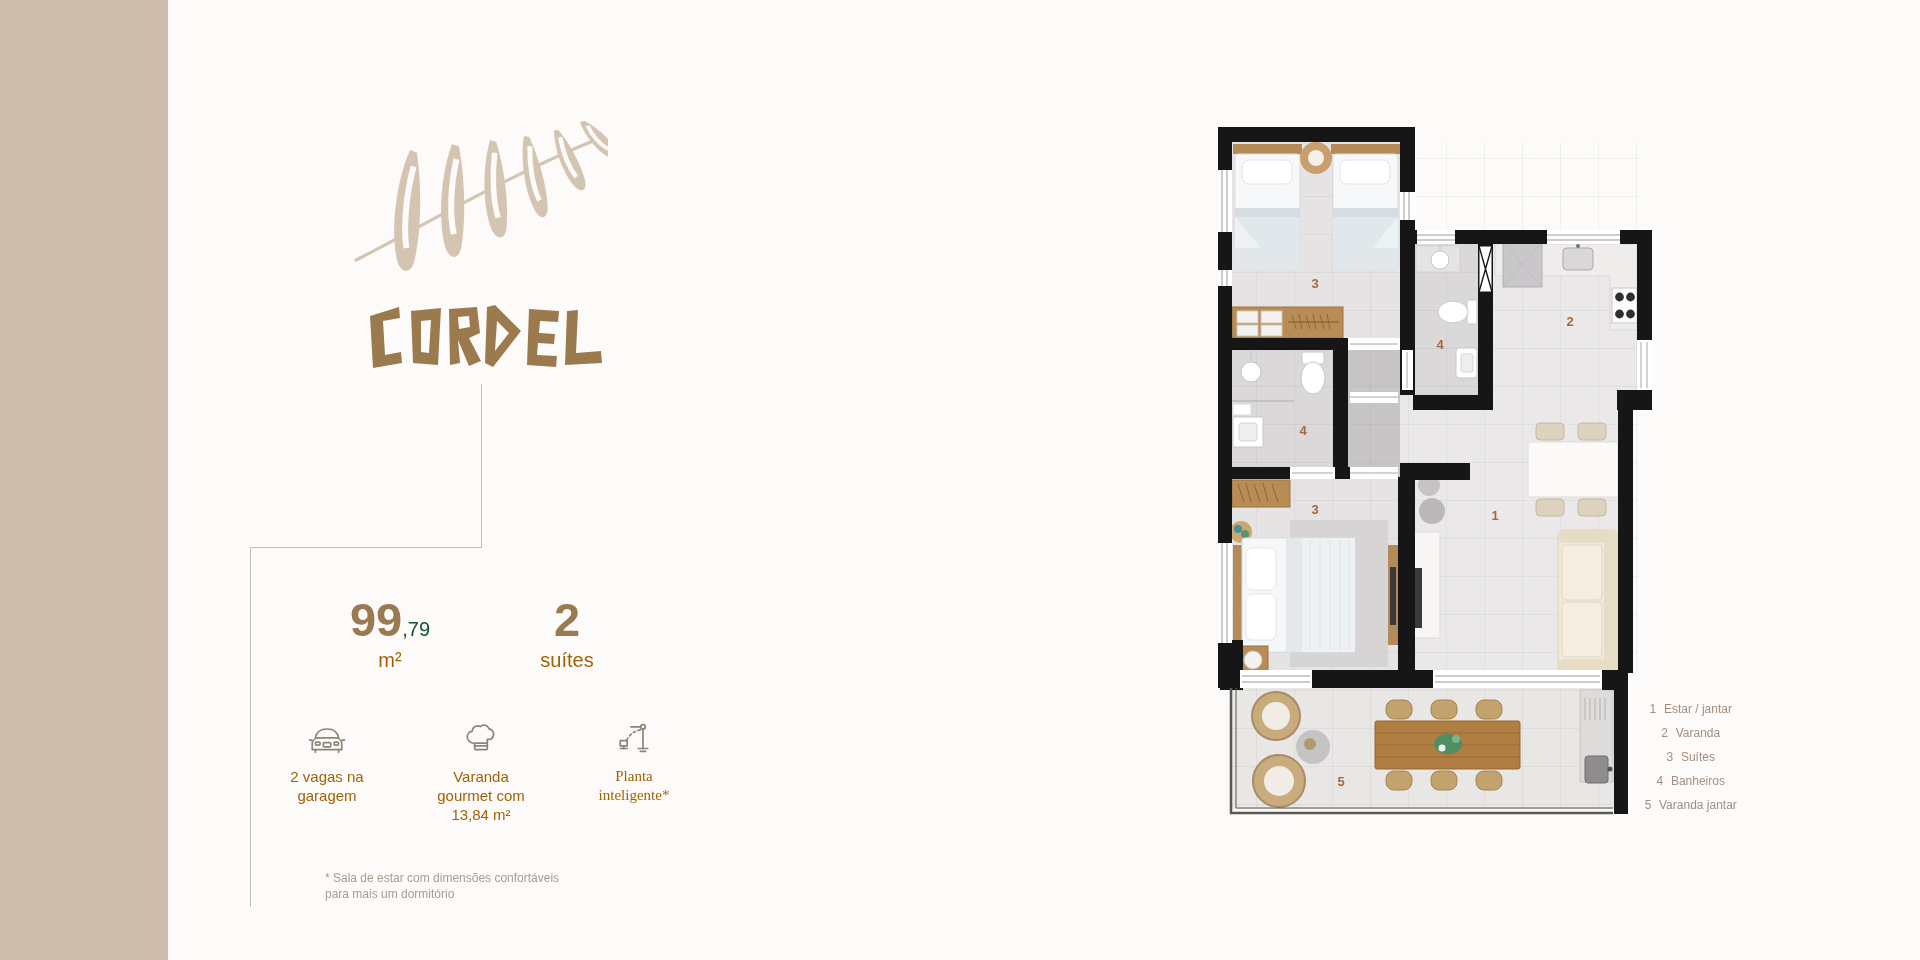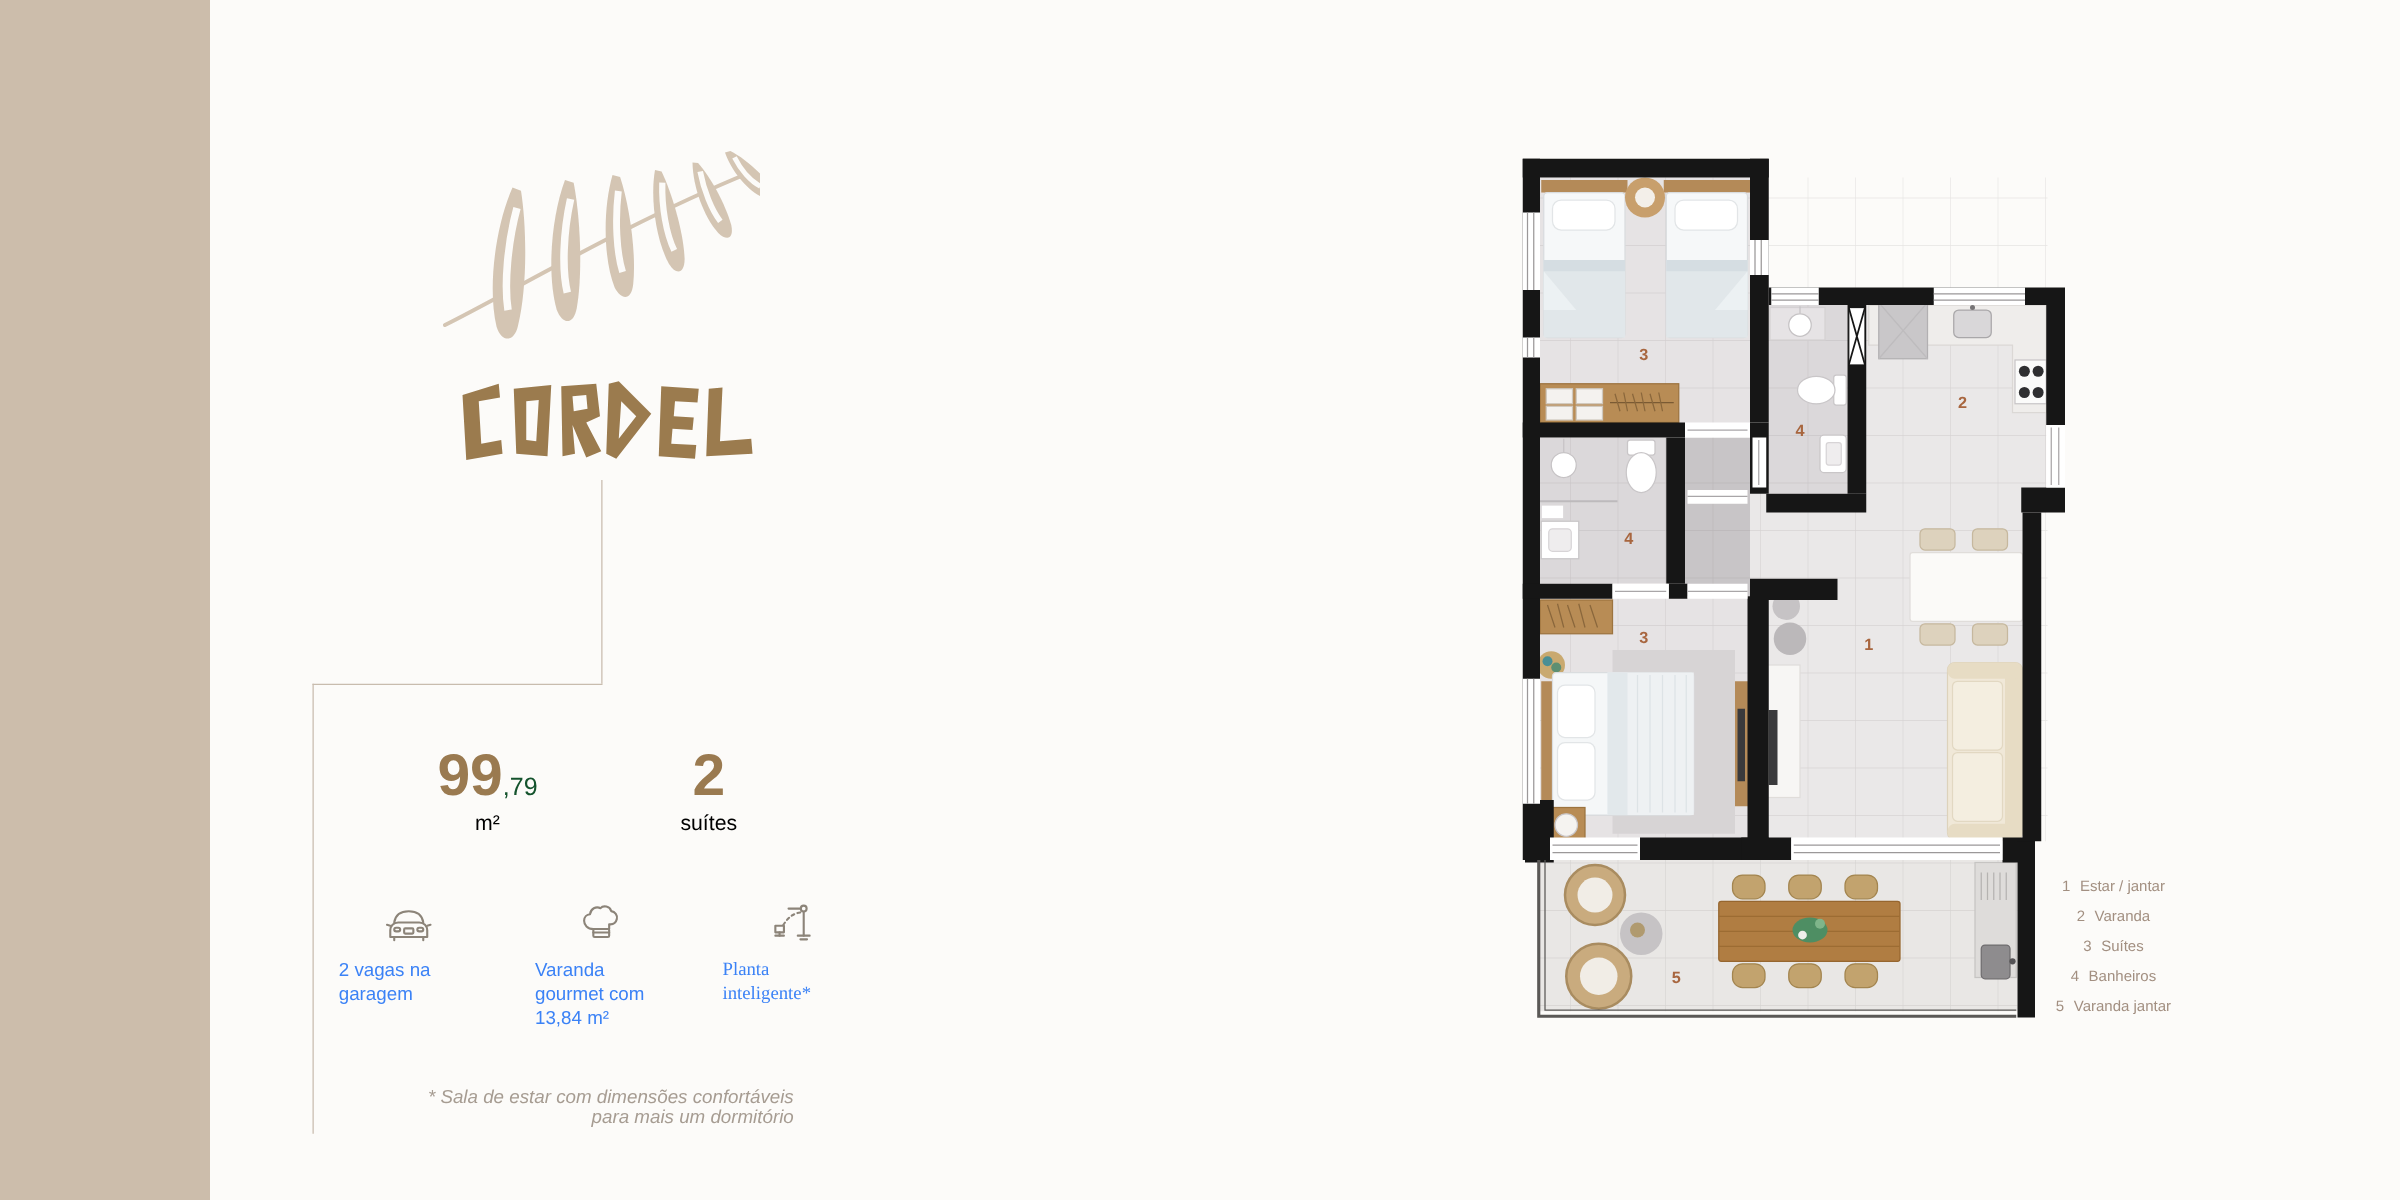--- a/index.html
+++ b/index.html
@@ -7,27 +7,27 @@
        background:#fcfbf9;font-family:"Liberation Sans",sans-serif;}
   .abs{position:absolute;}
   
   .side-strip{left:0;top:0;width:168px;height:960px;background:#ccbdab;}
   
   .cline{background:#c8bcae;}
   
   .stat{width:150px;text-align:center;color:#8c8479;}
   .stat .value{font-size:47px;font-weight:bold;color:#9a7a50;line-height:1;}
   .stat .dec{font-size:20px;font-weight:400;color:#14532d;}
-  .stat .unit{font-size:17px;margin-top:6px;color:#000000;}
-  
-  .feature{width:140px;text-align:left;color:#3b82f6;}
+  .stat .unit{font-size:20px;margin-top:6px;color:#a16207;}
+  
+  .feature{width:140px;text-align:center;color:#a16207;}
   .feature svg{display:block;margin:0 auto;}
   .feature .flabel{font-size:15px;line-height:19px;margin:9px auto 0;}
   .fl-1{width:112px;} .fl-2{width:106px;} .fl-3{width:112px;font-family:Liberation Serif, serif;}
-  .footnote{width:310px;text-align:right;font-style:italic;font-size:15px;
+  .footnote{width:310px;text-align:left;font-size:12px;
             line-height:16px;color:#a69c92;}
   
   .legend{color:#a28f81;font-size:12px;line-height:24px;white-space:nowrap;}
   .legend .num{display:inline-block;min-width:10px;margin-right:6px;}
   .icon-stroke{fill:none;stroke:#8c8479;stroke-width:1.6;stroke-linecap:round;stroke-linejoin:round;}
 </style>
 </head>
 <body>
 
 <div class="abs side-strip"></div>

